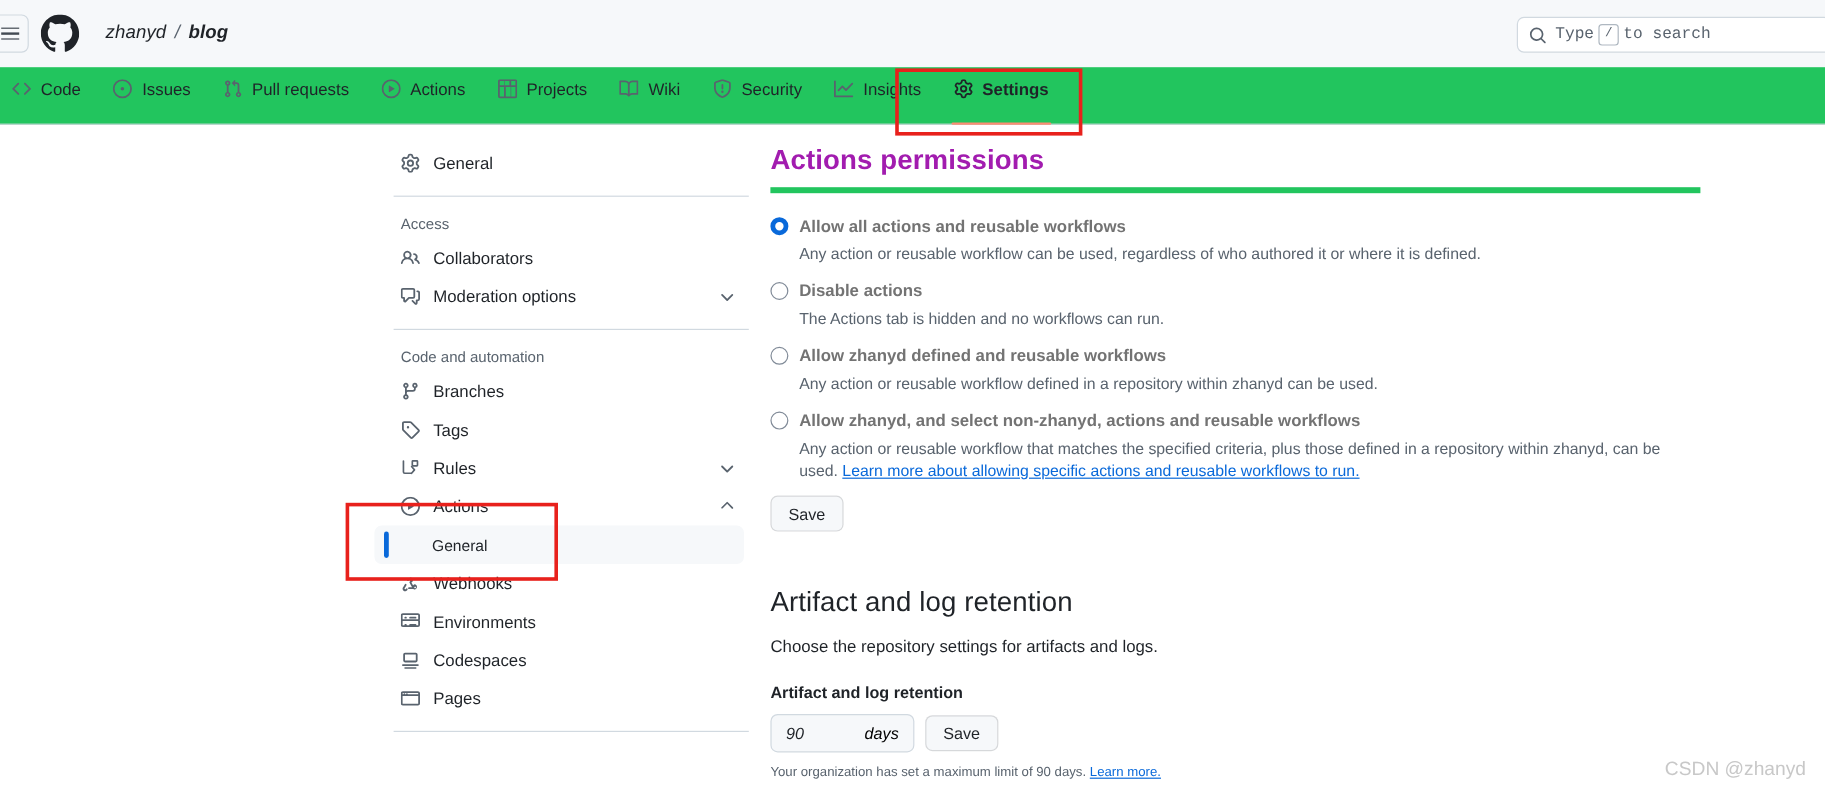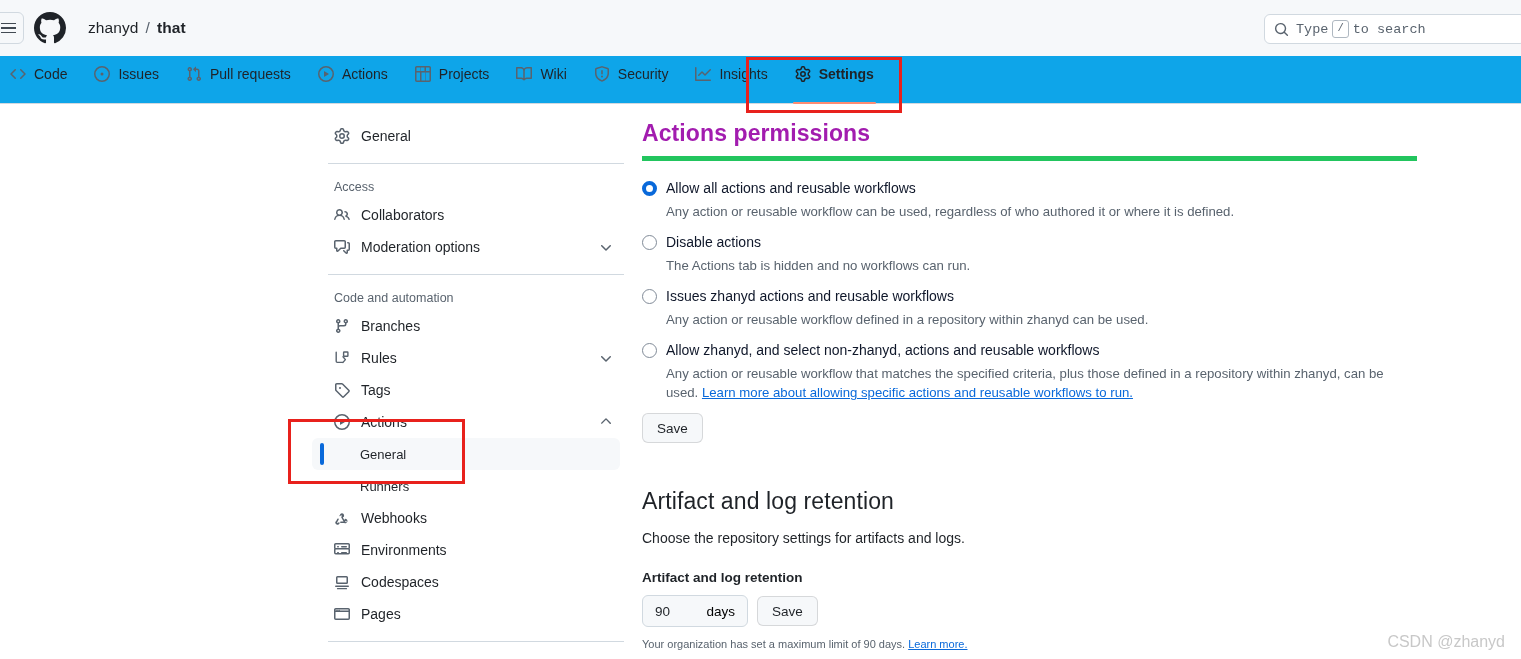--- a/index.html
+++ b/index.html
@@ -20,39 +20,39 @@
   }
   .hamburger-btn {
     width: 32px; height: 32px; margin-left: -8px;
     border: 1px solid #d1d9e0; border-radius: 6px;
     background: #f6f8fa;
     display: flex; align-items: center; justify-content: center;
     flex-direction: column; gap: 3px;
   }
   .hamburger-btn span { display:block; width: 15px; height: 1.6px; background: #424a53; }
   .gh-logo { margin-left: 10px; display: flex; align-items: center; }
-  .breadcrumb { margin-left: 22px; font-size: 15.5px; display: flex; align-items: center; gap: 7px; letter-spacing: .1px;}
+  .breadcrumb { margin-left: 22px; font-size: 15.5px; display: flex; align-items: center; gap: 7px; letter-spacing: .1px; font-style: italic;}
   .breadcrumb .sep { color: #59636e; }
   .breadcrumb .repo { font-weight: 700; color: #1f2328; }
   .search-box {
     position: absolute; right: -5px; top: 14px;
     width: 262px; height: 30px;
     border: 1px solid #d1d9e0; border-radius: 6px;
     background: #ffffff;
     display: flex; align-items: center; padding: 0 9px; gap: 7px;
   }
   .search-ph { font-size: 13.5px; color: #59636e; display: flex; align-items: center; gap: 4px; font-family: Liberation Mono, monospace; }
   .slash-key {
     border: 1px solid #afb8c1; border-radius: 3px;
     font-size: 10.5px; line-height: 1; padding: 2px 4px 3px; color: #59636e;
   }
 
   
   .reponav {
-    height: 48px; background: #0ea5e9;
+    height: 48px; background: #22c55e;
     border-bottom: 1px solid #d1d9e0;
     display: flex; align-items: flex-start; padding-left: 0px;
     position: relative;
   }
   .navtab {
     display: flex; align-items: center; gap: 8px;
     height: 33px; padding: 0 10px; margin-right: 7px;
     font-size: 14px; color: #1f2328; position: relative;
     white-space: nowrap; margin-top: 1px;
   }
@@ -97,44 +97,44 @@
     padding-bottom: 9px; border-bottom: 5px solid #22c55e;
     margin-bottom: 17px; letter-spacing: .1px;
   }
   .radio-row { display: flex; align-items: flex-start; gap: 9px; margin-bottom: 3px; }
   .radio {
     width: 15px; height: 15px; border-radius: 50%;
     border: 1px solid #818b98; background: #fff;
     flex: 0 0 auto; margin-top: 3px;
   }
   .radio.checked { border: 4.5px solid #0969da; background: #fff; }
-  .radio-label { font-size: 14px; font-weight: 400; color: #0f172a; line-height: 21px; }
+  .radio-label { font-size: 14px; font-weight: 700; color: #737373; line-height: 21px; }
   .radio-desc {
     font-size: 13.2px; color: #59636e; line-height: 19px;
     margin: 2px 0 11px 24px; max-width: 750px;
   }
   a.lnk { color: #0969da; text-decoration: underline; }
   .btn {
     display: inline-flex; align-items: center; justify-content: center;
     height: 30px; padding: 0 14px; font-size: 13.5px; color: #1f2328;
     background: #f6f8fa; border: 1px solid rgba(31,35,40,.15);
     border-radius: 6px; font-weight: 400;
   }
   .section-gap { height: 45px; }
   .h2b {
     font-size: 23px; font-weight: 400; color: #1f2328;
     margin-bottom: 13px; letter-spacing: .1px;
   }
   .p-desc { font-size: 14px; color: #1f2328; line-height: 21px; }
   .field-label { font-size: 13.5px; font-weight: 600; color: #1f2328; margin: 21px 0 10px; }
   .retention-row { display: flex; align-items: center; gap: 9px; }
   .num-input {
-    width: 106px; height: 32px; border: 1px solid #d1d9e0; border-radius: 6px;
+    width: 120px; height: 32px; border: 1px solid #d1d9e0; border-radius: 6px;
     background: #f6f8fa; display: flex; align-items: center;
-    justify-content: space-between; padding: 0 12px; font-size: 13.5px; color: #1f2328;
+    justify-content: space-between; padding: 0 12px; font-size: 13.5px; color: #1f2328; font-style: italic;
   }
   .num-input .unit { color: #000000; }
   .hint { font-size: 11px; color: #59636e; margin-top: 11px; }
 
   
   .anno {
     position: absolute; border: 3px solid #e8211c;
     pointer-events: none; z-index: 40;
   }
   .watermark {
@@ -154,21 +154,21 @@
         <span></span>
     </div>
     <div class="gh-logo">
       <svg width="32" height="32" viewBox="0 0 16 16" fill="#1f2328" aria-hidden="true">
           <path d="M8 0C3.58 0 0 3.58 0 8c0 3.54 2.29 6.53 5.47 7.59.4.07.55-.17.55-.38 0-.19-.01-.82-.01-1.49-2.01.37-2.53-.49-2.69-.94-.09-.23-.48-.94-.82-1.13-.28-.15-.68-.52-.01-.53.63-.01 1.08.58 1.23.82.72 1.21 1.87.87 2.33.66.07-.52.28-.87.51-1.07-1.78-.2-3.64-.89-3.64-3.95 0-.87.31-1.59.82-2.15-.08-.2-.36-1.02.08-2.12 0 0 .67-.21 2.2.82.64-.18 1.32-.27 2-.27.68 0 1.36.09 2 .27 1.53-1.04 2.2-.82 2.2-.82.44 1.1.16 1.92.08 2.12.51.56.82 1.27.82 2.15 0 3.07-1.87 3.75-3.65 3.95.29.25.54.73.54 1.48 0 1.07-.01 1.93-.01 2.2 0 .21.15.46.55.38A8.013 8.013 0 0 0 16 8c0-4.42-3.58-8-8-8Z"></path>
         </svg>
     </div>
     <div class="breadcrumb">
       <span>zhanyd</span>
       <span class="sep">/</span>
-      <span class="repo">that</span>
+      <span class="repo">blog</span>
     </div>
     <div class="search-box">
       <svg width="15" height="15" viewBox="0 0 16 16" fill="#59636e" aria-hidden="true">
           <path d="M10.68 11.74a6 6 0 0 1-7.922-8.982 6 6 0 0 1 8.982 7.922l3.04 3.04a.749.749 0 0 1-.326 1.275.749.749 0 0 1-.734-.215ZM11.5 7a4.5 4.5 0 1 0-9 0 4.5 4.5 0 0 0 9 0Z"></path>
         </svg>
       <span class="search-ph">
         <span>Type</span>
         <span class="slash-key">/</span>
         <span>to search</span>
       </span>
@@ -272,58 +272,55 @@
       <div class="side-section">Code and automation</div>
 
       <div class="side-item">
         <svg width="16" height="16" viewBox="0 0 16 16" fill="#59636e">
             <path d="M9.5 3.25a2.25 2.25 0 1 1 3 2.122V6A2.5 2.5 0 0 1 10 8.5H6a1 1 0 0 0-1 1v1.128a2.251 2.251 0 1 1-1.5 0V5.372a2.25 2.25 0 1 1 1.5 0v1.836A2.493 2.493 0 0 1 6 7h4a1 1 0 0 0 1-1v-.628A2.25 2.25 0 0 1 9.5 3.25Zm-6 0a.75.75 0 1 0 1.5 0 .75.75 0 0 0-1.5 0Zm8.25-.75a.75.75 0 1 0 0 1.5.75.75 0 0 0 0-1.5ZM4.25 12a.75.75 0 1 0 0 1.5.75.75 0 0 0 0-1.5Z"></path>
           </svg>
         <span class="side-label">Branches</span>
       </div>
 
       <div class="side-item">
+        <svg width="16" height="16" viewBox="0 0 16 16" fill="#59636e">
+            <path d="M1 7.775V2.75C1 1.784 1.784 1 2.75 1h5.025c.464 0 .91.184 1.238.513l6.25 6.25a1.75 1.75 0 0 1 0 2.474l-5.026 5.026a1.75 1.75 0 0 1-2.474 0l-6.25-6.25A1.752 1.752 0 0 1 1 7.775Zm1.5 0c0 .066.026.13.073.177l6.25 6.25a.25.25 0 0 0 .354 0l5.025-5.025a.25.25 0 0 0 0-.354l-6.25-6.25a.25.25 0 0 0-.177-.073H2.75a.25.25 0 0 0-.25.25ZM6 5a1 1 0 1 1 0 2 1 1 0 0 1 0-2Z"></path>
+          </svg>
+        <span class="side-label">Tags</span>
+      </div>
+
+      <div class="side-item">
         <svg width="16" height="16" viewBox="0 0 16 16" fill="none" stroke="#59636e" stroke-width="1.4">
             <path d="M2.2 2.2v9.1c0 .6.5 1.1 1.1 1.1h5.3" stroke-linecap="round"></path>
             <path d="M6.6 9.6 9 12.4l-2.4 2.8" stroke-linecap="round" stroke-linejoin="round" transform="translate(2.4,-2.8)"></path>
             <rect x="9.6" y="2.0" width="4.3" height="4.3" rx=".5"></rect>
           </svg>
         <span class="side-label">Rules</span>
         <span class="chev">
           <svg width="16" height="16" viewBox="0 0 16 16" fill="#59636e">
               <path d="M12.78 6.22a.75.75 0 0 1 0 1.06l-4.25 4.25a.75.75 0 0 1-1.06 0L3.22 7.28a.749.749 0 0 1 .326-1.275.749.749 0 0 1 .734.215L8 9.94l3.72-3.72a.75.75 0 0 1 1.06 0Z"></path>
             </svg>
         </span>
       </div>
 
       <div class="side-item">
         <svg width="16" height="16" viewBox="0 0 16 16" fill="#59636e">
-            <path d="M1 7.775V2.75C1 1.784 1.784 1 2.75 1h5.025c.464 0 .91.184 1.238.513l6.25 6.25a1.75 1.75 0 0 1 0 2.474l-5.026 5.026a1.75 1.75 0 0 1-2.474 0l-6.25-6.25A1.752 1.752 0 0 1 1 7.775Zm1.5 0c0 .066.026.13.073.177l6.25 6.25a.25.25 0 0 0 .354 0l5.025-5.025a.25.25 0 0 0 0-.354l-6.25-6.25a.25.25 0 0 0-.177-.073H2.75a.25.25 0 0 0-.25.25ZM6 5a1 1 0 1 1 0 2 1 1 0 0 1 0-2Z"></path>
-          </svg>
-        <span class="side-label">Tags</span>
-      </div>
-
-      <div class="side-item">
-        <svg width="16" height="16" viewBox="0 0 16 16" fill="#59636e">
             <path d="M8 0a8 8 0 1 1 0 16A8 8 0 0 1 8 0ZM1.5 8a6.5 6.5 0 1 0 13 0 6.5 6.5 0 0 0-13 0Zm4.879-2.773 4.264 2.559a.25.25 0 0 1 0 .428l-4.264 2.559A.25.25 0 0 1 6 10.559V5.442a.25.25 0 0 1 .379-.215Z"></path>
           </svg>
         <span class="side-label">Actions</span>
         <span class="chev">
           <svg width="16" height="16" viewBox="0 0 16 16" fill="#59636e">
               <path d="M3.22 9.78a.75.75 0 0 1 0-1.06l4.25-4.25a.75.75 0 0 1 1.06 0l4.25 4.25a.749.749 0 0 1-.326 1.275.749.749 0 0 1-.734-.215L8 5.81 4.28 9.53a.75.75 0 0 1-1.06 0Z"></path>
             </svg>
         </span>
       </div>
 
       <div class="side-sub selected">
         <span>General</span>
       </div>
-      <div class="side-sub">
-        <span>Runners</span>
-      </div>
 
       <div class="side-item">
         <svg width="16" height="16" viewBox="0 0 16 16" fill="#59636e">
             <path d="M5.85 5.5a2.15 2.15 0 1 1 3.02 1.97l1.78 3.08a.75.75 0 0 1-1.3.75L7.3 7.62a.76.76 0 0 1 .27-1.02A.65.65 0 1 0 6.6 5.5a.75.75 0 0 1-1.5 0Zm5.5 3.35a2.15 2.15 0 1 1-1.02 4.04h-3.5a.75.75 0 0 1 0-1.5h3.9a.75.75 0 0 1 .68.43.65.65 0 1 0 .04-.62.75.75 0 1 1-1.3-.75 2.14 2.14 0 0 1 1.2-1.6ZM4.4 8.6a.75.75 0 0 1 .3 1.02l-1.2 2.1a.65.65 0 1 0 .88.84.75.75 0 0 1 1.1 1.02A2.15 2.15 0 1 1 2.2 10.9l1.2-2.1a.75.75 0 0 1 1-.2Z"></path>
           </svg>
         <span class="side-label">Webhooks</span>
       </div>
 
       <div class="side-item">
         <svg width="16" height="16" viewBox="0 0 16 16" fill="#59636e">
@@ -363,21 +360,21 @@
       
       <div class="radio-row">
         <span class="radio"></span>
         <span class="radio-label">Disable actions</span>
       </div>
       <div class="radio-desc">The Actions tab is hidden and no workflows can run.</div>
 
       
       <div class="radio-row">
         <span class="radio"></span>
-        <span class="radio-label">Issues zhanyd actions and reusable workflows</span>
+        <span class="radio-label">Allow zhanyd defined and reusable workflows</span>
       </div>
       <div class="radio-desc">Any action or reusable workflow defined in a repository within zhanyd can be used.</div>
 
       
       <div class="radio-row">
         <span class="radio"></span>
         <span class="radio-label">Allow zhanyd, and select non-zhanyd, actions and reusable workflows</span>
       </div>
       <div class="radio-desc">
         <span>Any action or reusable workflow that matches the specified criteria, plus those defined in a repository within zhanyd, can be used. </span><a class="lnk" href="#">Learn more about allowing specific actions and reusable workflows to run.</a>

